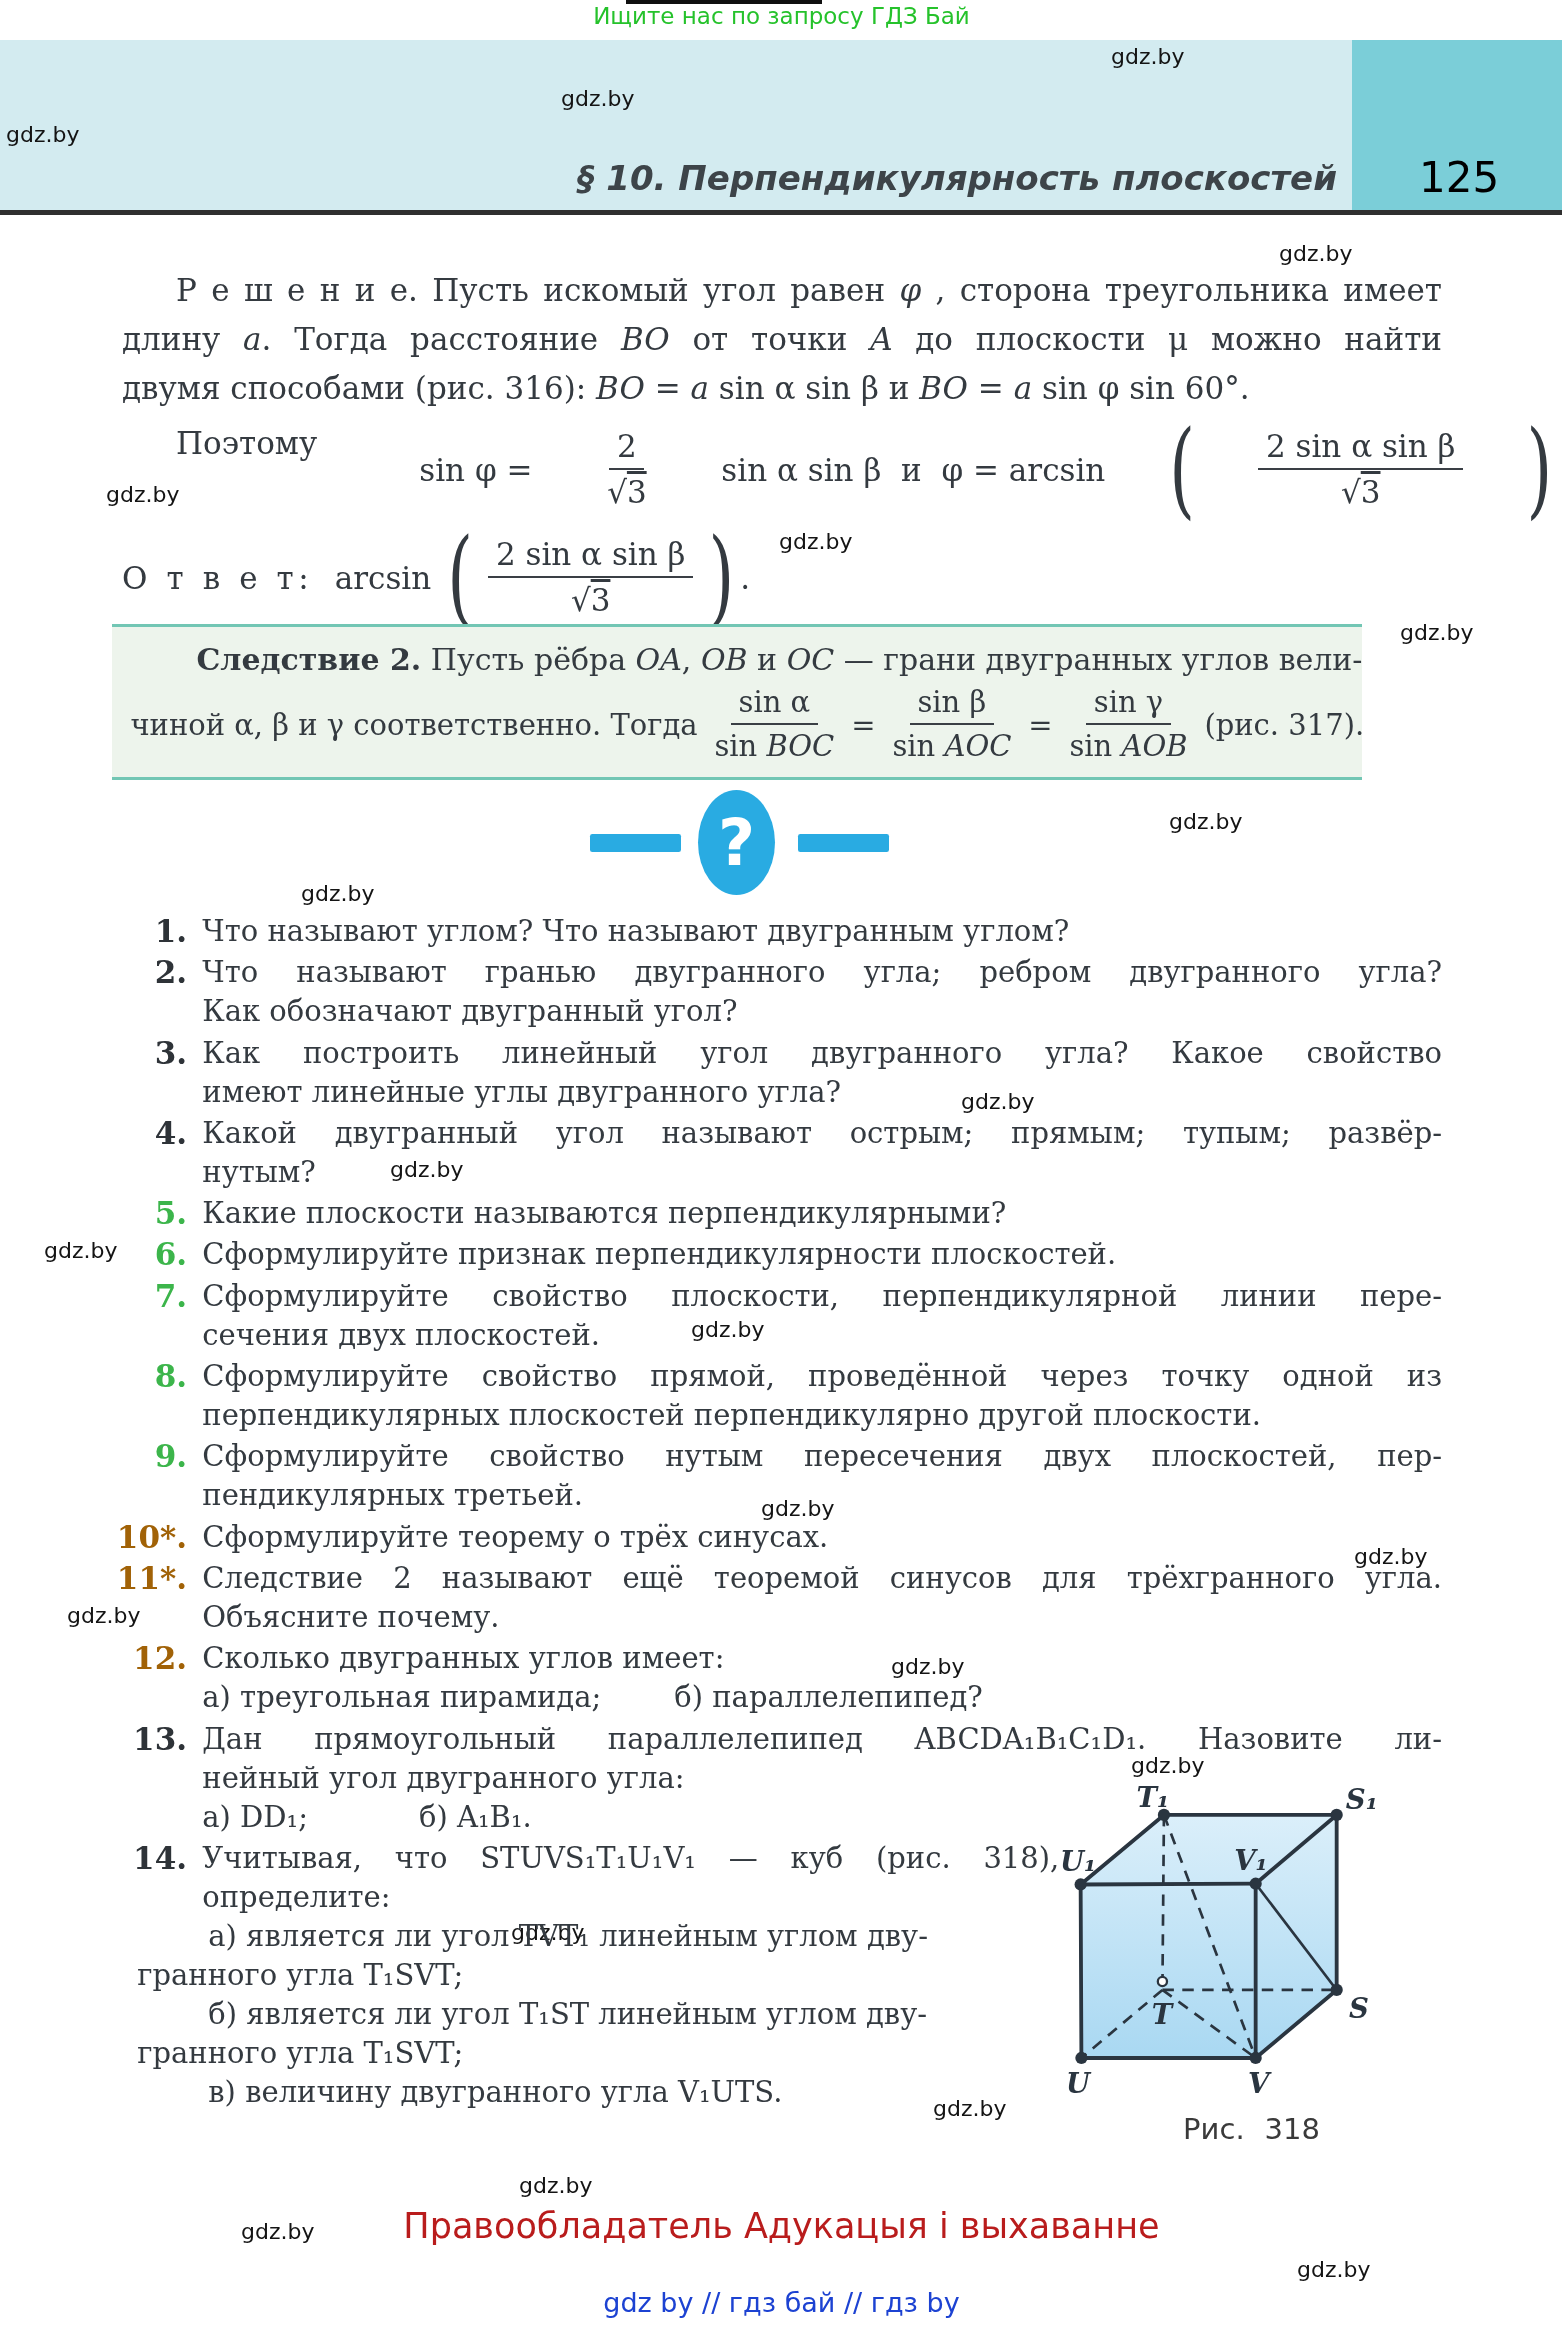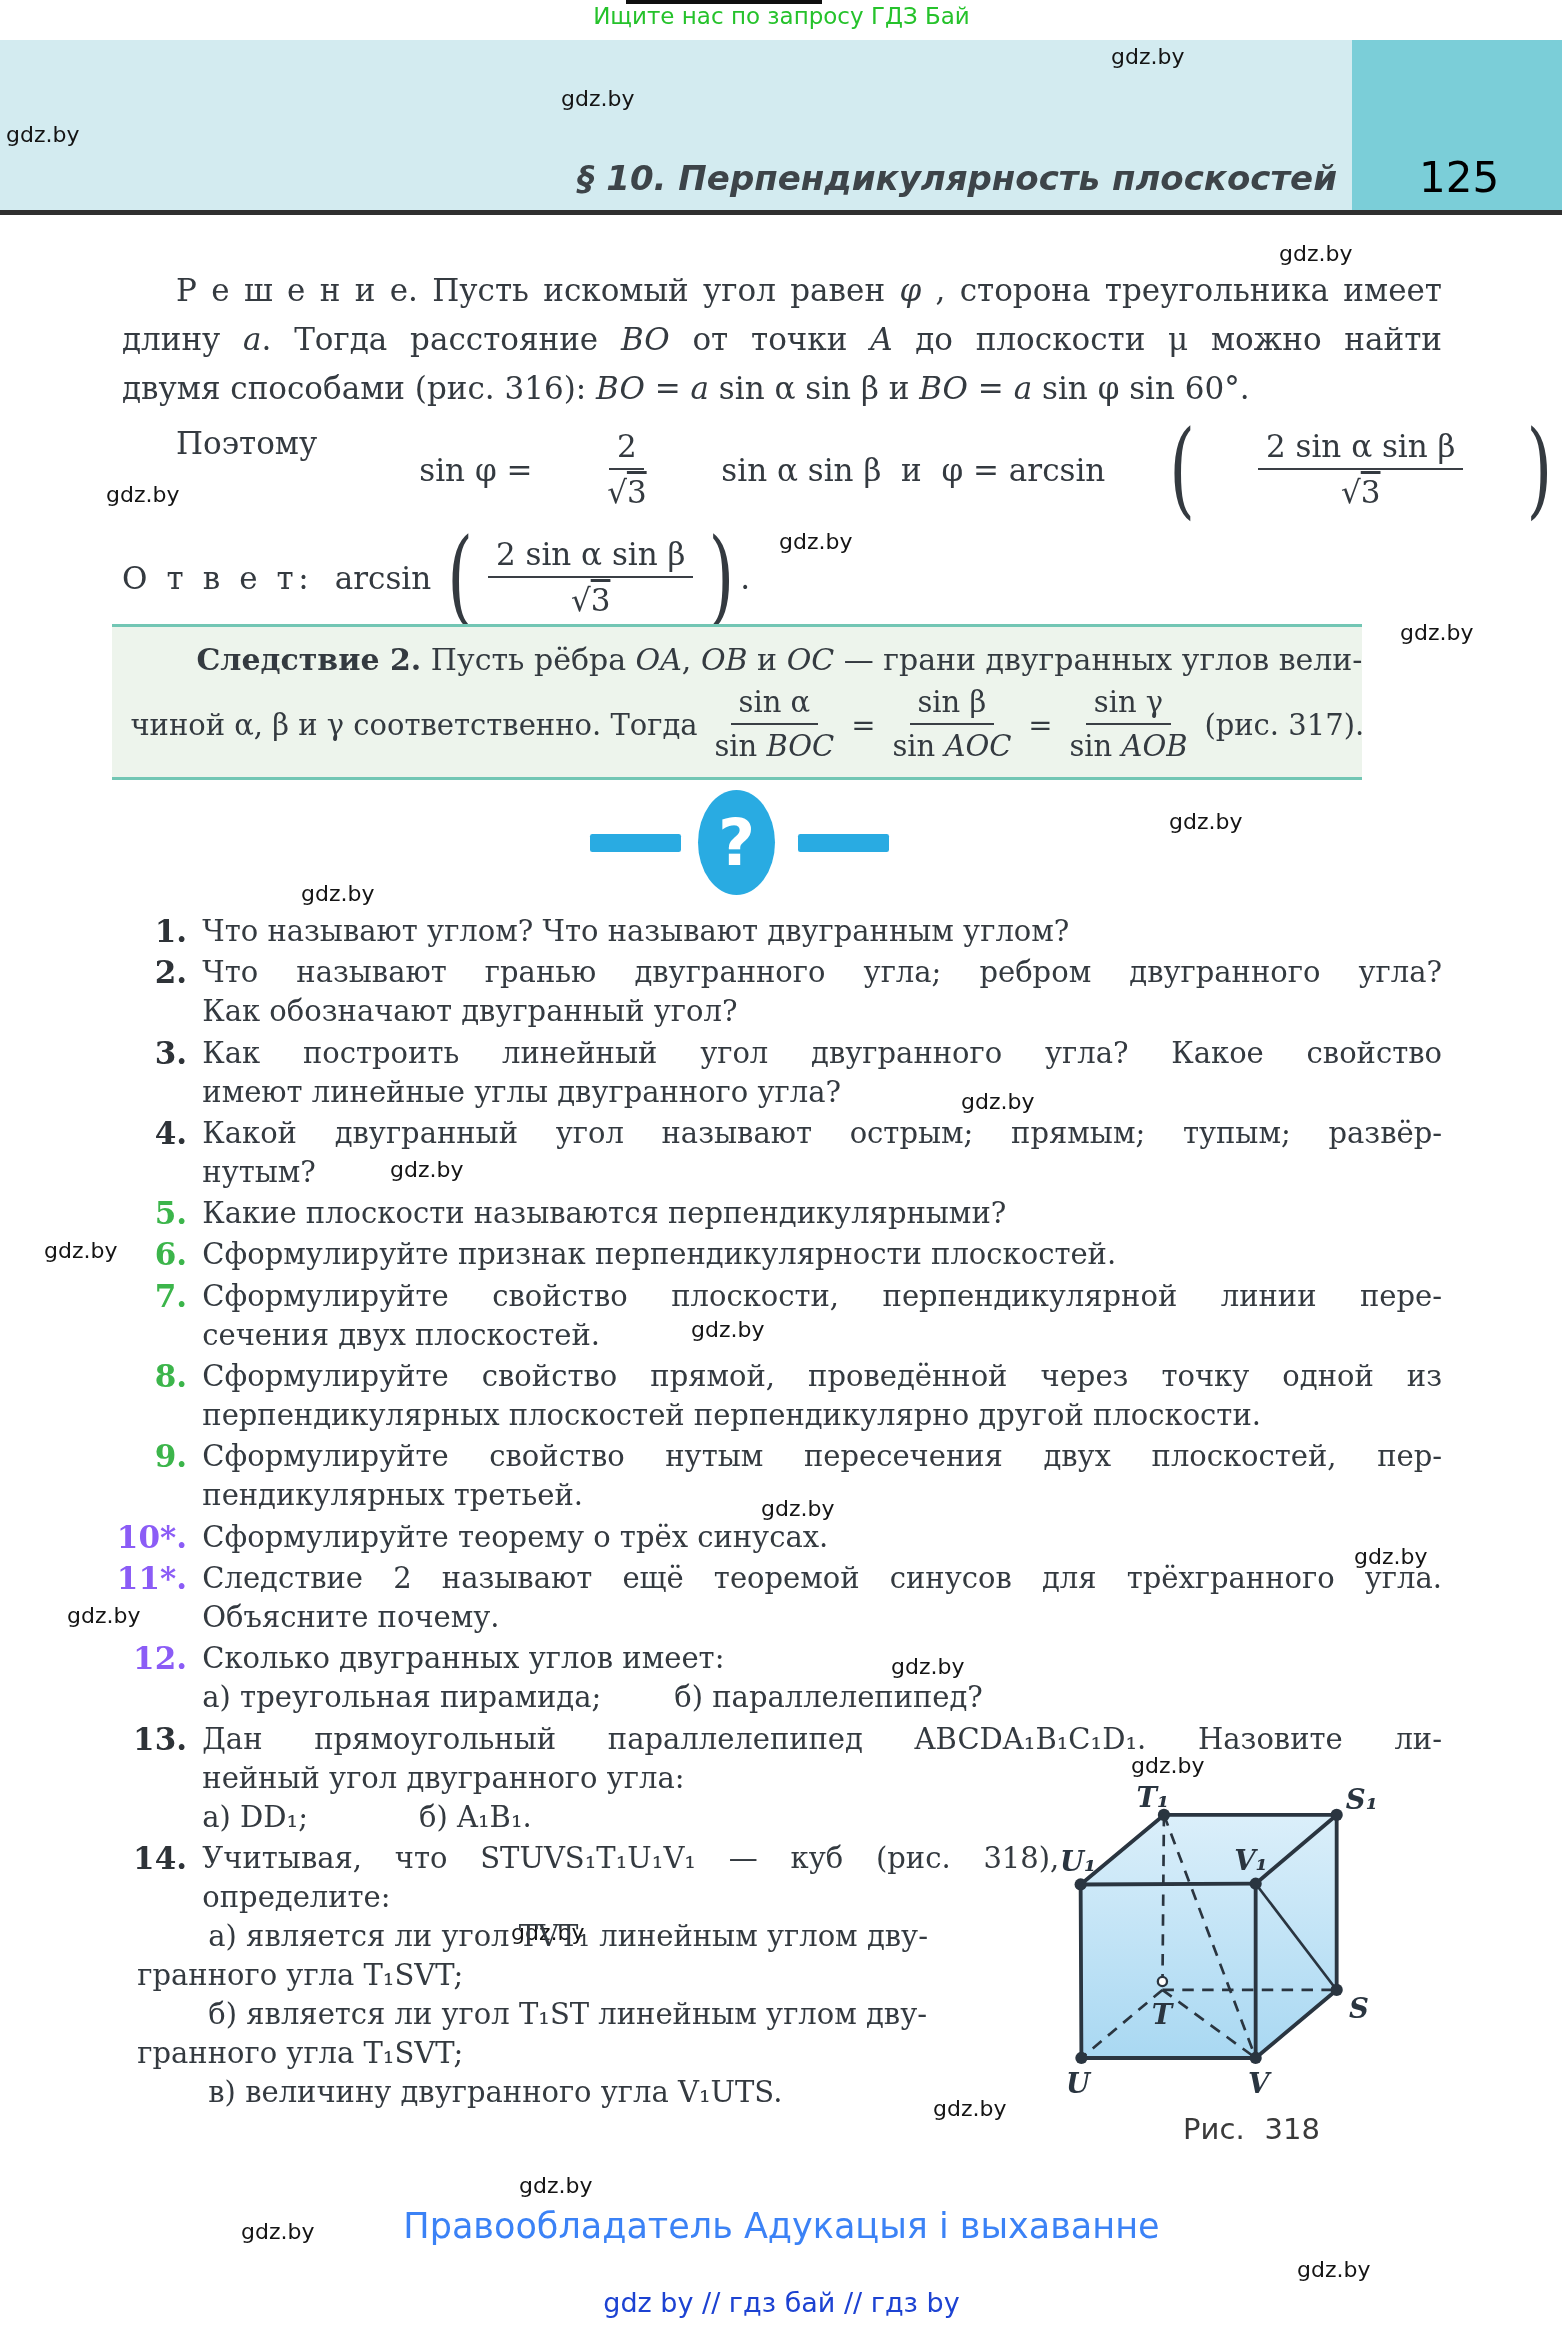--- a/index.html
+++ b/index.html
@@ -48,34 +48,34 @@
   .qicon{position:absolute;left:585px;top:790px;width:306px;height:107px;}
   .qbar{position:absolute;top:44px;width:91px;height:17.6px;background:#29abe2;border-radius:2.3px;}
   .qbar.l{left:4.6px;} .qbar.r{left:213px;}
   .qoval{position:absolute;left:113px;top:0;width:77px;height:105px;background:#29abe2;border-radius:50%;
          display:flex;align-items:center;justify-content:center;}
   .qoval span{color:#ffffff;font-family:"DejaVu Sans",sans-serif;font-weight:bold;font-size:64px;}
   
   .questions{position:absolute;left:122px;top:912px;width:1320px;font-size:29px;line-height:39px;}
   .q{display:flex;margin-bottom:2.3px;}
   .qnum{width:65px;display:flex;justify-content:flex-end;font-weight:bold;font-size:31px;white-space:nowrap;flex:none;}
-  .qnum.green{color:#3cb54b;} .qnum.blue{color:#8b5cf6;} .qnum.dark{color:#2e3338;}
+  .qnum.green{color:#3cb54b;} .qnum.blue{color:#a16207;} .qnum.dark{color:#2e3338;}
   .qtext{flex:1;margin-left:15.3px;}
   .q14text{max-width:857px;flex:none;width:857px;}
   .opt2b{margin-left:73px;} .opt2c{margin-left:111px;}
   .sub1{margin-left:-65px;text-indent:71px;}
   .sub2{margin-left:-65px;}
   
   .figure{position:absolute;left:1060px;top:1775px;width:428px;}
   .figcap{width:383px;text-align:center;margin-top:4.6px;font-family:"DejaVu Sans",sans-serif;
           font-size:29px;color:#3a3a3a;word-spacing:10.7px;}
   .flabel{font-family:"DejaVu Serif",serif;font-style:italic;font-weight:bold;font-size:36px;fill:#2a3540;}
   
   .rights{position:absolute;left:0;top:2206px;width:100%;text-align:center;
-          font-family:"DejaVu Sans",sans-serif;font-size:35px;color:#3b82f6;}
+          font-family:"DejaVu Sans",sans-serif;font-size:35px;color:#b91c1c;}
   .links{position:absolute;left:0;top:2287px;width:100%;text-align:center;
           font-family:"DejaVu Sans",sans-serif;font-size:27px;color:#1c42d2;}
 </style>
 </head>
 <body>
 
 <div class="topline"></div>
 <div class="banner">Ищите нас по запросу ГДЗ Бай</div>
 
 <div class="header">

